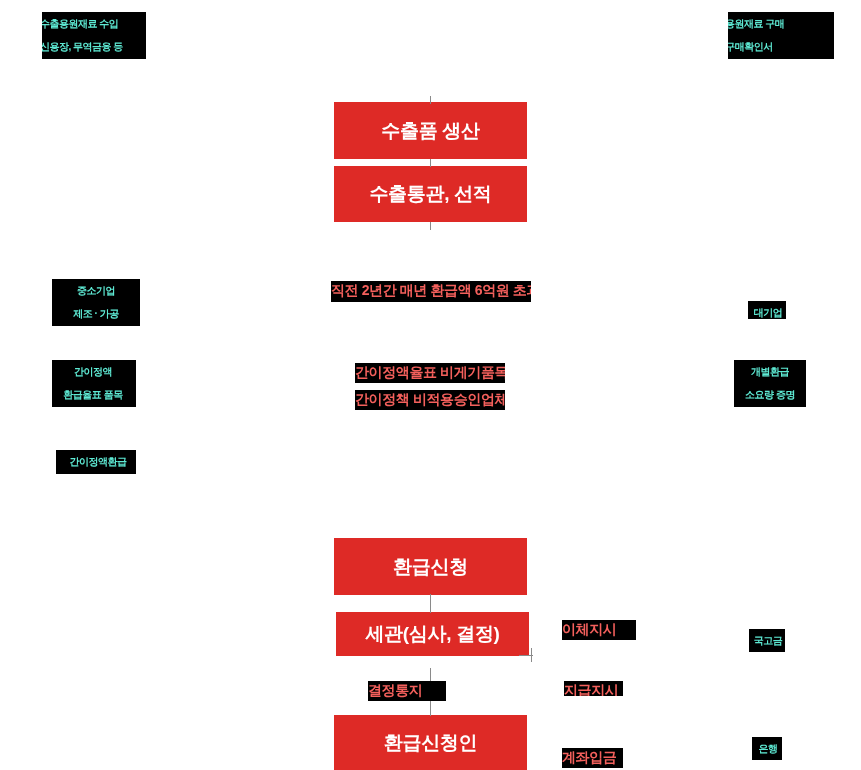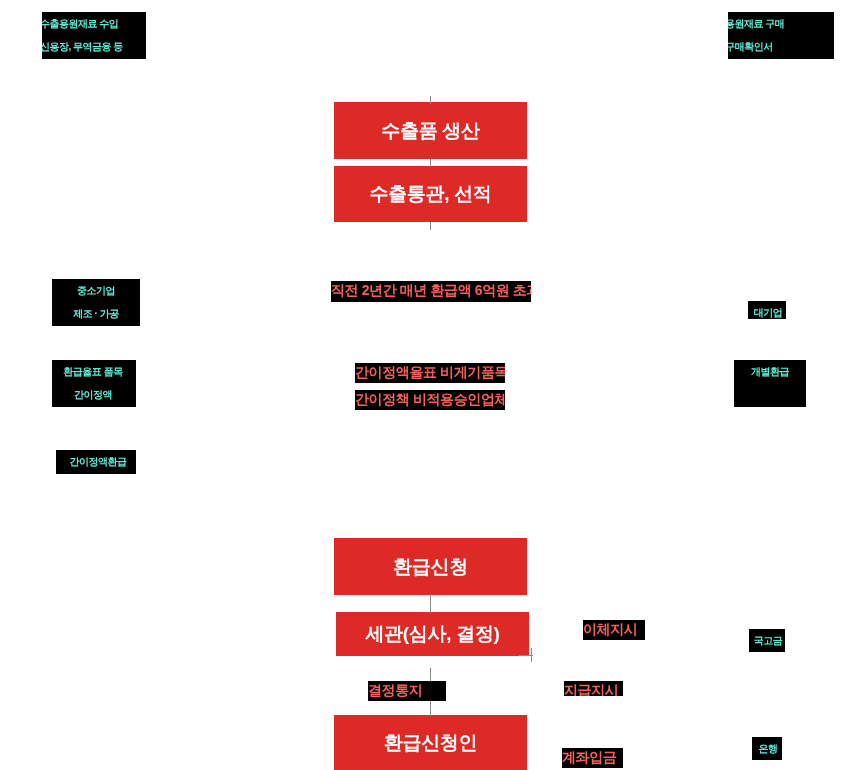--- a/index.html
+++ b/index.html
@@ -139,40 +139,41 @@
 
   <div class="clipL" style="left:52px; top:279px; width:88px; height:47px;">
     <div class="inner chip center" style="left:-12px; top:0; width:112px; height:47px; position:absolute;">
       <span class="ln">중소기업</span>
       <span class="ln">제조 · 가공</span>
     </div>
   </div>
 
   <div class="clipL" style="left:52px; top:360px; width:84px; height:47px;">
     <div class="inner chip center" style="left:-18px; top:0; width:118px; height:47px; position:absolute;">
+      <span class="ln">간이정액</span>
       <span class="ln">환급율표 품목</span>
-      <span class="ln">간이정액</span>
     </div>
   </div>
 
   <div class="clipL" style="left:56px; top:450px; width:80px; height:40px;">
     <div class="inner chip center" style="left:-9px; top:0; width:102px; height:24px; position:absolute;">
       <span class="ln">간이정액환급</span>
     </div>
   </div>
 
   <div class="clipL" style="left:748px; top:288px; width:38px; height:18px;margin-top:13px;">
     <div class="inner chip center" style="left:-22px; top:0; width:84px; height:24px; position:absolute;">
       <span class="ln">대기업</span>
     </div>
   </div>
 
   <div class="clipL" style="left:734px; top:360px; width:72px; height:47px;">
     <div class="inner chip center" style="left:-22px; top:0; width:116px; height:47px; position:absolute;">
       <span class="ln">개별환급</span>
+      <span class="ln">소요량 증명</span>
     </div>
   </div>
 
   <div class="clipL" style="left:749px; top:629px; width:36px; height:23px;">
     <div class="inner chip center" style="left:-24px; top:0; width:86px; height:23px; position:absolute;">
       <span class="ln">국고금</span>
     </div>
   </div>
 
   <div class="clipL" style="left:752px; top:737px; width:30px; height:23px;">
@@ -186,21 +187,21 @@
   </div>
 
   <div class="redstrip" style="left:355px; top:363px; width:150px; height:20px;">
     <span style="left:0; top:1px;">간이정액율표 비게기품목</span>
   </div>
 
   <div class="redstrip" style="left:355px; top:390px; width:150px; height:20px;">
     <span style="left:0; top:1px;">간이정책 비적용승인업체</span>
   </div>
 
-  <div class="redstrip" style="left:562px; top:620px; width:62px; height:20px;margin-left:21px;">
+  <div class="redstrip" style="left:562px; top:620px; width:74px; height:20px;">
     <span style="left:0; top:1px;">이체지시</span>
   </div>
 
   <div class="redstrip" style="left:368px; top:681px; width:78px; height:20px;">
     <span style="left:0; top:1px;">결정통지</span>
   </div>
 
   <div class="redstrip" style="left:564px; top:681px; width:59px; height:15px;">
     <span style="left:0; top:1px;">지급지시</span>
   </div>

